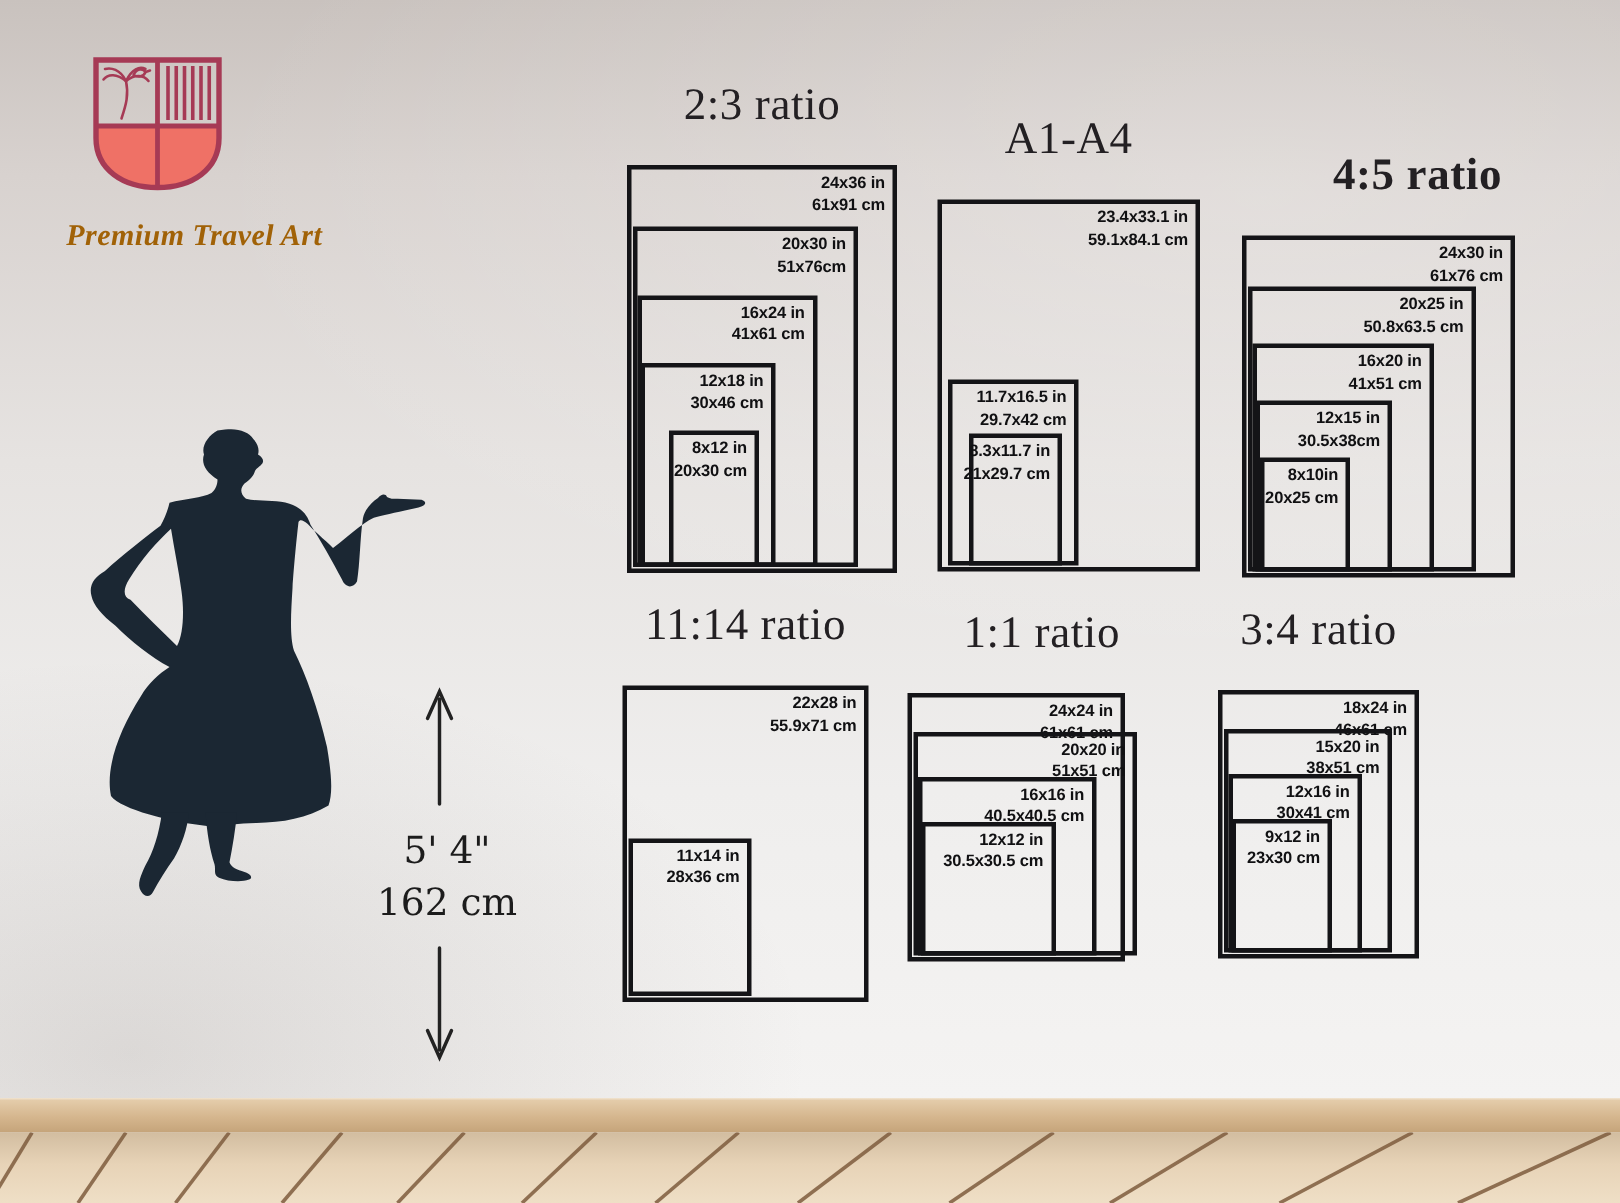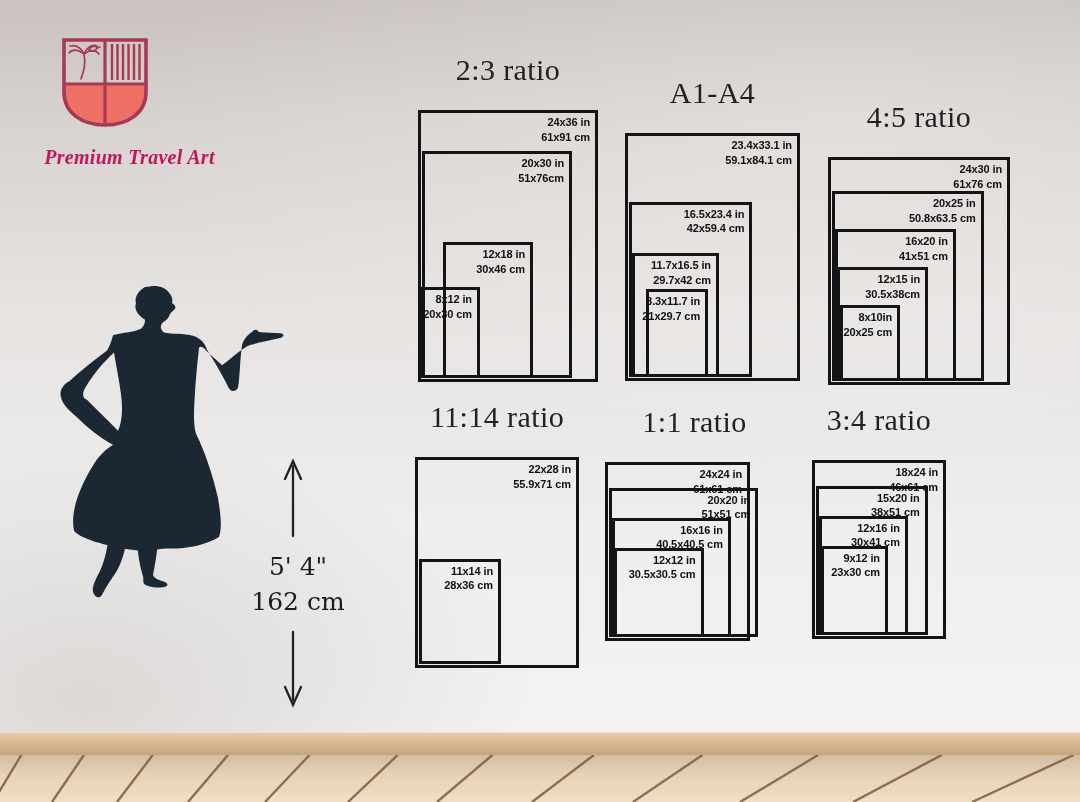--- a/index.html
+++ b/index.html
@@ -14,21 +14,21 @@
   .baseboard{position:absolute;left:0;right:0;top:732px;height:23px;
     background:linear-gradient(180deg,#e6cfae 0%,#d5b68e 55%,#c5a47a 100%);
     box-shadow:0 1px 0 #a8845f, inset 0 1px 0 rgba(255,255,255,.35);}
   .floor{position:absolute;left:0;right:0;top:755px;height:47px;
     background:linear-gradient(180deg,#d2bda0 0%,#e7d3b7 45%,#efdfc6 100%);}
   .floor svg{position:absolute;left:0;top:0;}
   
   .logo{position:absolute;left:60px;top:36px;}
   .brand{position:absolute;left:22px;top:146px;width:215px;text-align:center;
     font-family:"Liberation Serif",serif;font-style:italic;font-weight:700;
-    font-size:20px;letter-spacing:.3px;color:#be185d;}
+    font-size:20px;letter-spacing:.3px;color:#a16207;}
   
   .silhouette{position:absolute;left:0;top:280px;}
   .height-arrows{position:absolute;left:268px;top:452px;}
   .htext{position:absolute;width:110px;text-align:center;
     font-family:"DejaVu Serif","Liberation Serif",serif;font-size:25px;color:#1c1c1c;}
   .htext.imperial{left:243px;top:552px;}
   .htext.metric{left:243px;top:587px;}
   
   .group-title{position:absolute;font-family:"Liberation Serif",serif;
     font-size:30px;font-weight:500;color:#232023;text-align:center;letter-spacing:.4px;}
@@ -134,61 +134,61 @@
             <div>24x36 in</div>
             <div>61x91 cm</div>
           </div>
         </div>
         <div class="sbox" style="width: 150px; height: 226.667px; left: 4px; bottom: 4px;">
           <div class="lab">
             <div>20x30 in</div>
             <div>51x76cm</div>
           </div>
         </div>
-        <div class="sbox" style="width: 90px; height: 136px; left: 25px; bottom: 4px; margin-top: 22px;">
+        <div class="sbox" style="width: 120px; height: 181.333px; left: 6.5px; bottom: 4px;">
+          <div class="lab">
+            <div>16x24 in</div>
+            <div>41x61 cm</div>
+          </div>
+        </div>
+        <div class="sbox" style="width: 90px; height: 136px; left: 9px; bottom: 4px; margin-top: 22px;">
           <div class="lab">
             <div>12x18 in</div>
             <div>30x46 cm</div>
           </div>
         </div>
-        <div class="sbox" style="width: 60px; height: 90.6667px; left: 2px; bottom: 4px;">
+        <div class="sbox" style="width: 60px; height: 90.6667px; left: 28px; bottom: 4px;">
           <div class="lab">
             <div>8x12 in</div>
             <div>20x30 cm</div>
           </div>
         </div>
       </div>
       <div class="group-title" style="left: 580px; top: 76px; width: 265px;">A1-A4</div>
       <div class="stack" style="left: 625px; top: 133px; width: 175px; height: 248px;">
         <div class="sbox" style="width: 175px; height: 248px; left: 0px; bottom: 0px;">
           <div class="lab">
             <div>23.4x33.1 in</div>
             <div>59.1x84.1 cm</div>
           </div>
         </div>
-        <div class="sbox" style="width: 123.397px; height: 175.323px; left: 4px; bottom: 4px;">
-          <div class="lab">
-            <div>16.5x23.4 in</div>
-            <div>42x59.4 cm</div>
-          </div>
-        </div>
         <div class="sbox" style="width: 87.5px; height: 123.625px; left: 6.5px; bottom: 4px;">
           <div class="lab">
             <div>11.7x16.5 in</div>
             <div>29.7x42 cm</div>
           </div>
         </div>
         <div class="sbox" style="width: 62.0726px; height: 87.6616px; left: 9px; bottom: 4px; margin-left: 12px;">
           <div class="lab">
             <div>8.3x11.7 in</div>
             <div>21x29.7 cm</div>
           </div>
         </div>
       </div>
-      <div class="group-title" style="left: 783px; top: 100px; width: 272px;">4:5 ratio</div>
+      <div class="group-title" style="left: 809px; top: 100px; width: 272px; font-weight: bold;">4:5 ratio</div>
       <div class="stack" style="left: 828px; top: 157px; width: 182px; height: 228px;">
         <div class="sbox" style="width: 182px; height: 228px; left: 0px; bottom: 0px;">
           <div class="lab">
             <div>24x30 in</div>
             <div>61x76 cm</div>
           </div>
         </div>
         <div class="sbox" style="width: 151.667px; height: 190px; left: 4px; bottom: 4px;">
           <div class="lab">
             <div>20x25 in</div>

